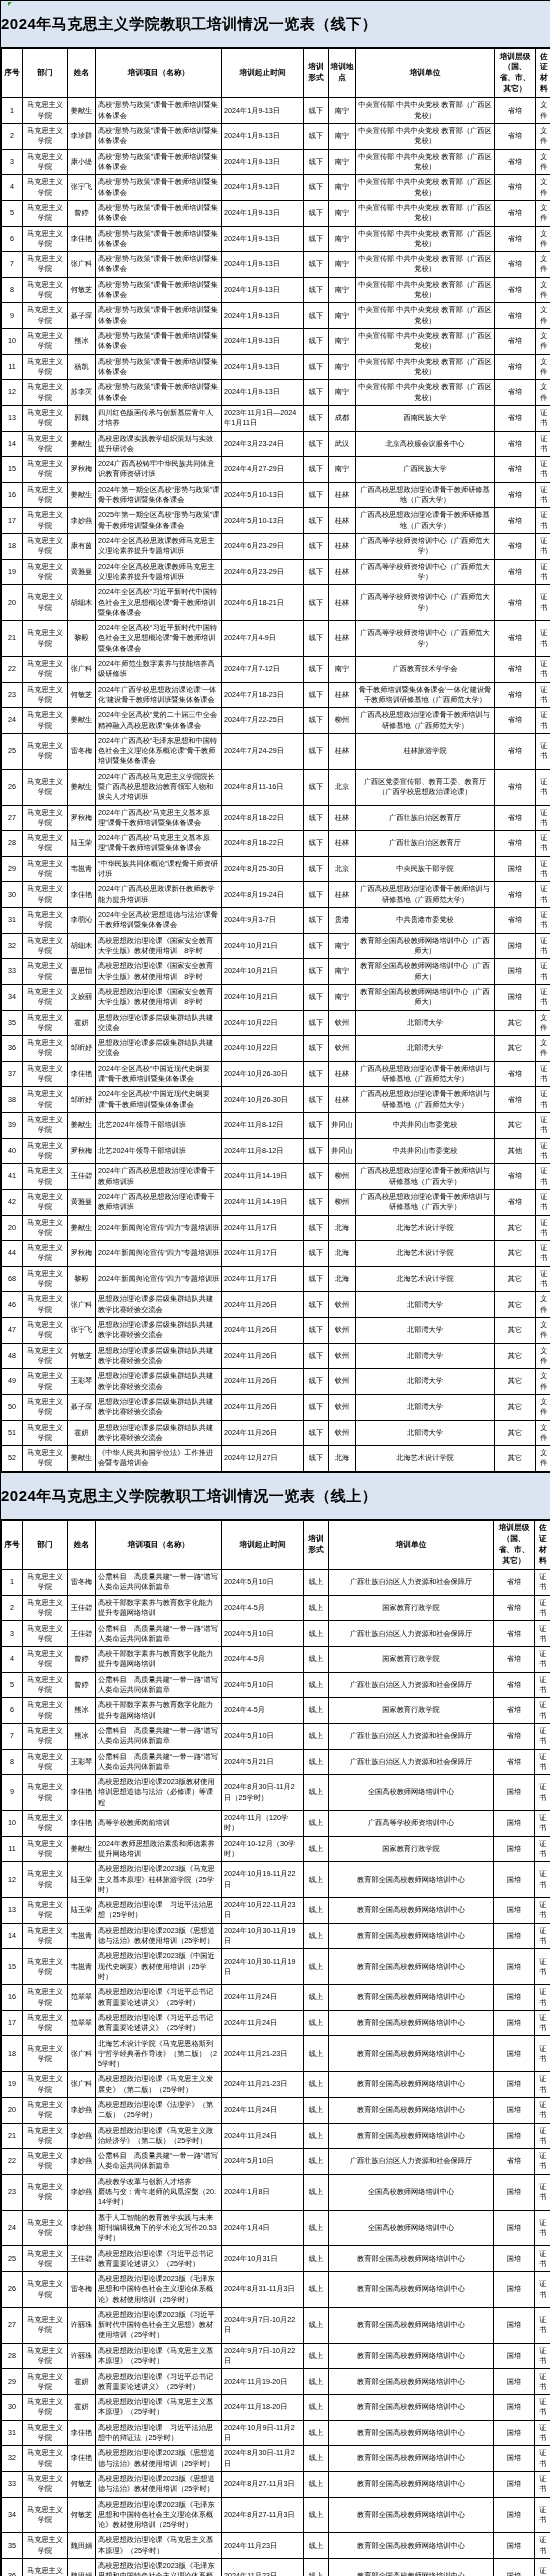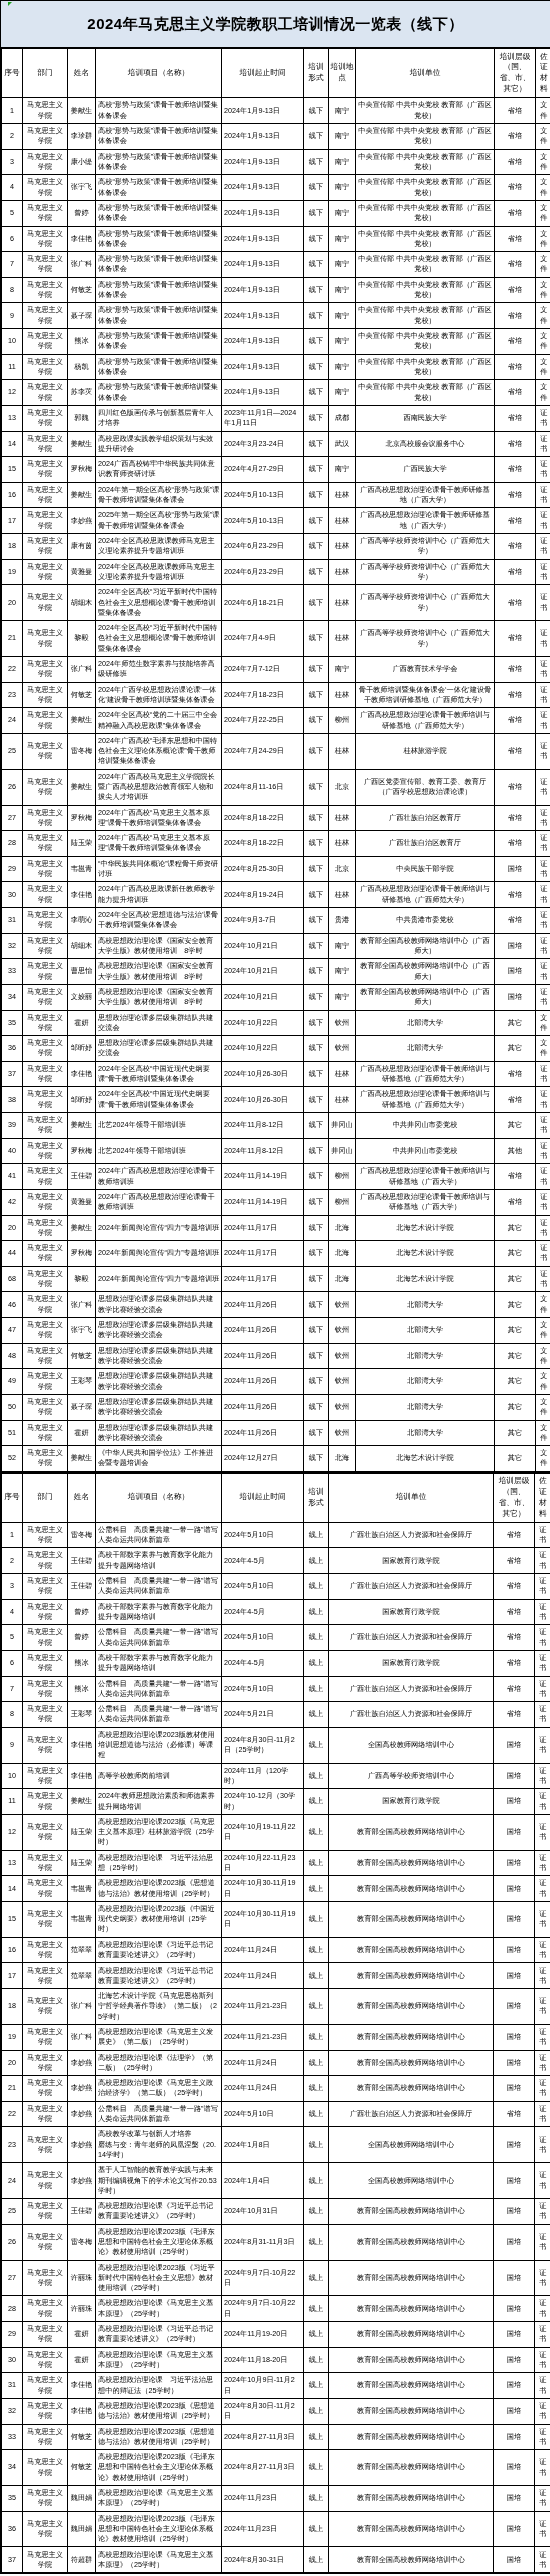--- a/index.html
+++ b/index.html
@@ -3,21 +3,21 @@
 <meta charset="utf-8">
 <style>
   html,body{margin:0;padding:0;background:#ffffff;}
   body{font-family:"Liberation Sans","DejaVu Sans",sans-serif;color:#000;}
   .sheet{width:551px;margin:0;background:#fff;}
   .block{border:0.5px solid #000;border-bottom:none;}
   .block:last-child{border-bottom:0.5px solid #000;}
   .title-band{
     position:relative;
     background:#dbe5f1;
-    text-align:center;
+    text-align:left;
     font-weight:bold;
     font-size:15px;
     letter-spacing:0.5px;
     padding:14px 0 13.4px 0;
     border-bottom:0.5px solid #000;
   }
   .corner-marker{
     position:absolute;top:1px;left:7.2px;width:0;height:0;
     border-top:4.6px solid #1fa21f;border-right:4.6px solid transparent;
   }
@@ -25,21 +25,21 @@
   table.grid th, table.grid td{
     border:0.5px solid #000;
     padding:2.1px 1.5px;
     text-align:center;
     vertical-align:middle;
     font-size:7.2px;
     line-height:1.42;
     word-break:break-all;
     box-sizing:border-box;
   }
-  table.grid th{font-weight:normal;font-size:7.7px;height:49px;padding:2.1px 1px;margin-left:11px;}
+  table.grid th{font-weight:bold;font-size:7.7px;height:49px;padding:2.1px 1px;margin-left:11px;}
   table.grid td{height:24px;}
   
   table.grid td:nth-child(4), table.grid td:nth-child(5){
     text-align:left;white-space:pre-line;padding-left:2.1px;
   }
 </style>
 </head>
 <body>
 
 <div class="sheet">
@@ -699,20 +699,23 @@
             <td>北海</td>
             <td>北海艺术设计学院</td>
             <td>其它</td>
             <td>文件</td>
           </tr>
         </tbody>
     </table>
   </div>
 
   <div class="block">
+    <div class="title-band">
+      <span>2024年马克思主义学院教职工培训情况一览表（线上）</span>
+    </div>
     <table class="grid">
       <colgroup>
         <col style="width:21px">
           <col style="width:45px">
           <col style="width:28px">
         <col style="width:126px">
           <col style="width:82px">
           <col style="width:25px">
         <col style="width:165px">
           <col style="width:41px">

